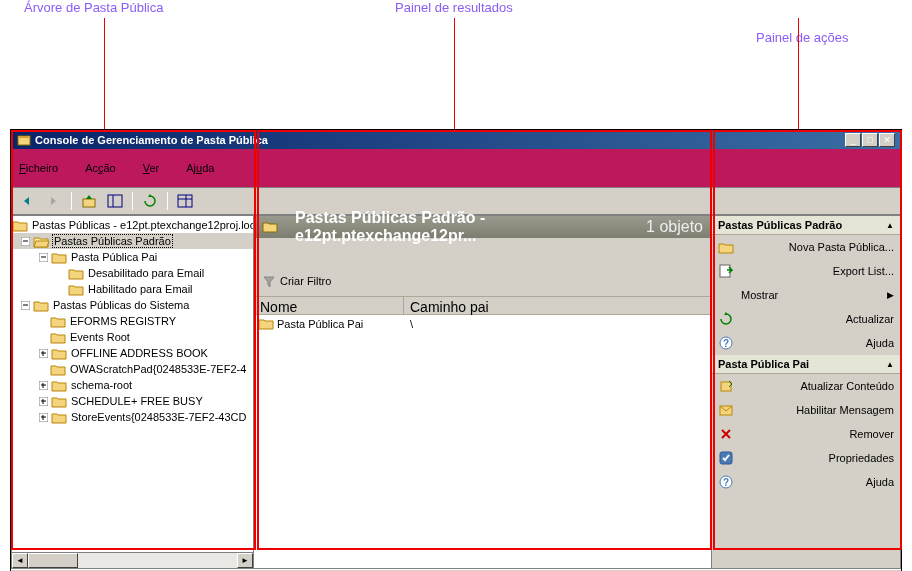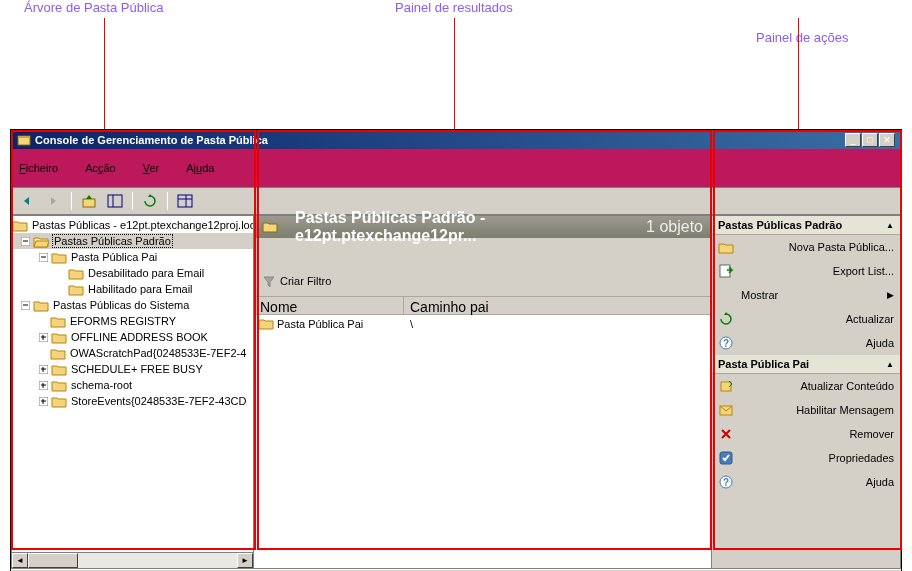--- a/index.html
+++ b/index.html
@@ -240,20 +240,29 @@
         <div class="tree-row">
           <span class="tree-indent" style="width:38px"></span>
           <span class="tree-icon folder-icon">
               <svg width="16" height="13">
                 <path d="M1 3 L6 3 L7 4 L15 4 L15 12 L1 12 Z" fill="#f4d47c" stroke="#b8860b"></path>
               </svg>
             </span>
           <span class="tree-label">EFORMS REGISTRY</span>
         </div>
         <div class="tree-row">
+          <span class="tree-indent" style="width:38px"></span>
+          <span class="tree-icon folder-icon">
+              <svg width="16" height="13">
+                <path d="M1 3 L6 3 L7 4 L15 4 L15 12 L1 12 Z" fill="#f4d47c" stroke="#b8860b"></path>
+              </svg>
+            </span>
+          <span class="tree-label">Events Root</span>
+        </div>
+        <div class="tree-row">
           <span class="tree-indent" style="width:26px"></span>
           <span class="tree-expander">
               <svg width="9" height="9">
                 <rect x="0" y="0" width="9" height="9" fill="#fff" stroke="#808080"></rect>
                 <line x1="2" y1="4" x2="7" y2="4" stroke="#000"></line>
                 <line x1="4" y1="2" x2="4" y2="7" stroke="#000"></line>
               </svg>
             </span>
           <span class="tree-icon folder-icon">
               <svg width="16" height="13">
@@ -278,37 +287,37 @@
                 <rect x="0" y="0" width="9" height="9" fill="#fff" stroke="#808080"></rect>
                 <line x1="2" y1="4" x2="7" y2="4" stroke="#000"></line>
                 <line x1="4" y1="2" x2="4" y2="7" stroke="#000"></line>
               </svg>
             </span>
           <span class="tree-icon folder-icon">
               <svg width="16" height="13">
                 <path d="M1 3 L6 3 L7 4 L15 4 L15 12 L1 12 Z" fill="#f4d47c" stroke="#b8860b"></path>
               </svg>
             </span>
+          <span class="tree-label">schema-root</span>
+        </div>
+        <div class="tree-row">
+          <span class="tree-indent" style="width:26px"></span>
+          <span class="tree-expander">
+              <svg width="9" height="9">
+                <rect x="0" y="0" width="9" height="9" fill="#fff" stroke="#808080"></rect>
+                <line x1="2" y1="4" x2="7" y2="4" stroke="#000"></line>
+                <line x1="4" y1="2" x2="4" y2="7" stroke="#000"></line>
+              </svg>
+            </span>
+          <span class="tree-icon folder-icon">
+              <svg width="16" height="13">
+                <path d="M1 3 L6 3 L7 4 L15 4 L15 12 L1 12 Z" fill="#f4d47c" stroke="#b8860b"></path>
+              </svg>
+            </span>
           <span class="tree-label">SCHEDULE+ FREE BUSY</span>
-        </div>
-        <div class="tree-row">
-          <span class="tree-indent" style="width:26px"></span>
-          <span class="tree-expander">
-              <svg width="9" height="9">
-                <rect x="0" y="0" width="9" height="9" fill="#fff" stroke="#808080"></rect>
-                <line x1="2" y1="4" x2="7" y2="4" stroke="#000"></line>
-                <line x1="4" y1="2" x2="4" y2="7" stroke="#000"></line>
-              </svg>
-            </span>
-          <span class="tree-icon folder-icon">
-              <svg width="16" height="13">
-                <path d="M1 3 L6 3 L7 4 L15 4 L15 12 L1 12 Z" fill="#f4d47c" stroke="#b8860b"></path>
-              </svg>
-            </span>
-          <span class="tree-label">schema-root</span>
         </div>
         <div class="tree-row">
           <span class="tree-indent" style="width:26px"></span>
           <span class="tree-expander">
               <svg width="9" height="9">
                 <rect x="0" y="0" width="9" height="9" fill="#fff" stroke="#808080"></rect>
                 <line x1="2" y1="4" x2="7" y2="4" stroke="#000"></line>
                 <line x1="4" y1="2" x2="4" y2="7" stroke="#000"></line>
               </svg>
             </span>

